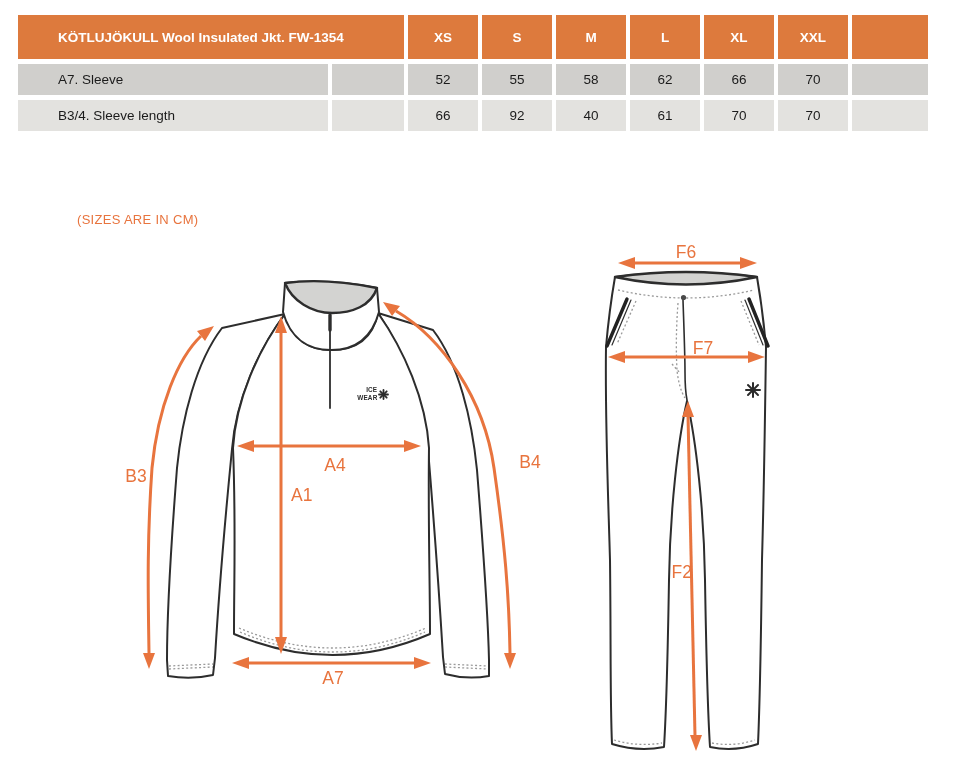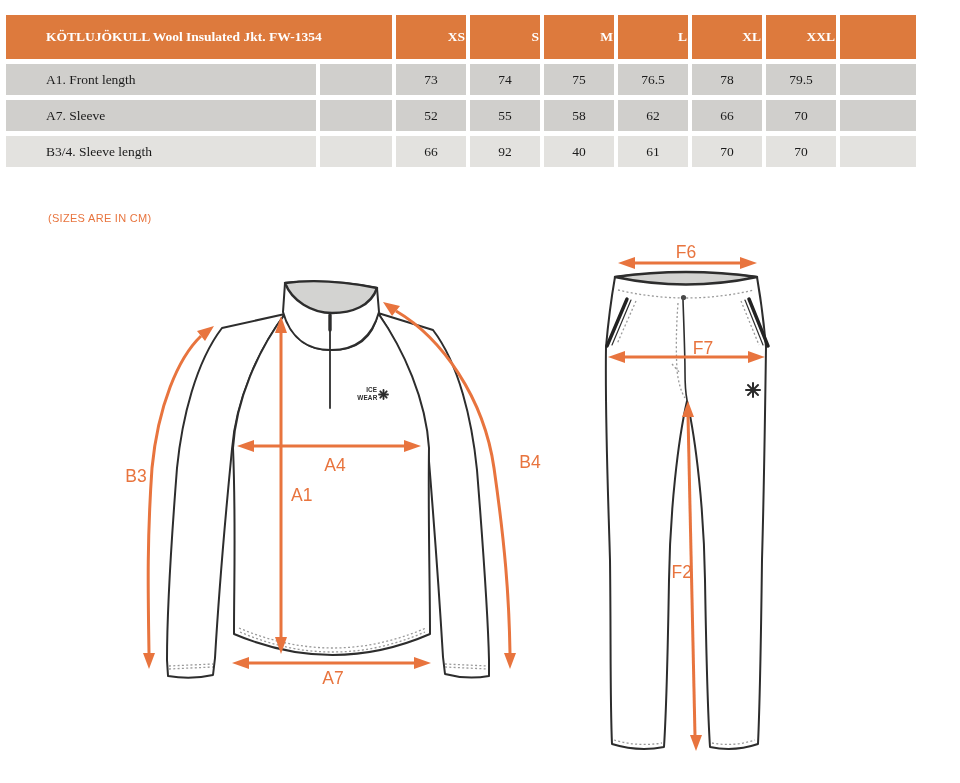--- a/index.html
+++ b/index.html
@@ -2,39 +2,39 @@
 <html><head>
 <meta charset="utf-8">
 <style>
   html,body{margin:0;padding:0;}
   body{
     width:960px;height:783px;position:relative;background:#ffffff;
     font-family:"Liberation Sans",sans-serif;overflow:hidden;
   }
   
   table.size-table{
-    position:absolute;left:2px;top:10px;
-    border-collapse:separate;border-spacing:4px 5px;table-layout:fixed;font-family:Liberation Serif, serif;
+    position:absolute;left:14px;top:10px;
+    border-collapse:separate;border-spacing:4px 5px;table-layout:fixed;
   }
   table.size-table td{overflow:hidden;white-space:nowrap;}
   td.hdr{
     background:#DD7A3D;color:#ffffff;font-weight:bold;font-size:13.5px;
-    height:42px;text-align:right;vertical-align:middle;
+    height:42px;text-align:center;vertical-align:middle;
   }
   td.hdr-label{text-align:left;padding-left:40px;}
   tr.row-dark td{background:#D0CFCC;}
   tr.row-light td{background:#E3E2DF;}
   td.lbl{
     text-align:left;padding-left:40px;font-size:13.5px;color:#1b1b1b;
     height:29px;vertical-align:middle;
   }
   td.val{text-align:center;font-size:13.5px;color:#1b1b1b;vertical-align:middle;}
   
   .sizes-note{
-    position:absolute;left:48px;top:212px;color:#E8743E;font-size:11px;
+    position:absolute;left:77px;top:212px;color:#E8743E;font-size:13px;
     letter-spacing:.3px;
   }
   
   .diagram{position:absolute;}
   .jacket-svg{left:90px;top:250px;}
   .pants-svg{left:580px;top:240px;}
   .outline{fill:#ffffff;stroke:#2d2d2d;stroke-width:2;stroke-linejoin:round;}
   .ln{fill:none;stroke:#2d2d2d;stroke-width:1.8;stroke-linecap:round;}
   .thick{fill:none;stroke:#222222;stroke-width:3.4;stroke-linecap:round;}
   .grayfill{fill:#D3D3D1;stroke:#2d2d2d;stroke-width:2.4;stroke-linejoin:round;}
@@ -65,31 +65,20 @@
     <td class="hdr hdr-label" colspan="2">KÖTLUJÖKULL Wool Insulated Jkt. FW-1354</td>
     <td class="hdr">XS</td>
     <td class="hdr">S</td>
     <td class="hdr">M</td>
     <td class="hdr">L</td>
     <td class="hdr">XL</td>
     <td class="hdr">XXL</td>
     <td class="hdr"></td>
   </tr>
   <tr class="row-dark">
-    <td class="lbl">A1. Front length</td>
-    <td></td>
-    <td class="val">73</td>
-    <td class="val">74</td>
-    <td class="val">75</td>
-    <td class="val">76.5</td>
-    <td class="val">78</td>
-    <td class="val">79.5</td>
-    <td></td>
-  </tr>
-  <tr class="row-dark">
     <td class="lbl">A7. Sleeve</td>
     <td></td>
     <td class="val">52</td>
     <td class="val">55</td>
     <td class="val">58</td>
     <td class="val">62</td>
     <td class="val">66</td>
     <td class="val">70</td>
     <td></td>
   </tr>

